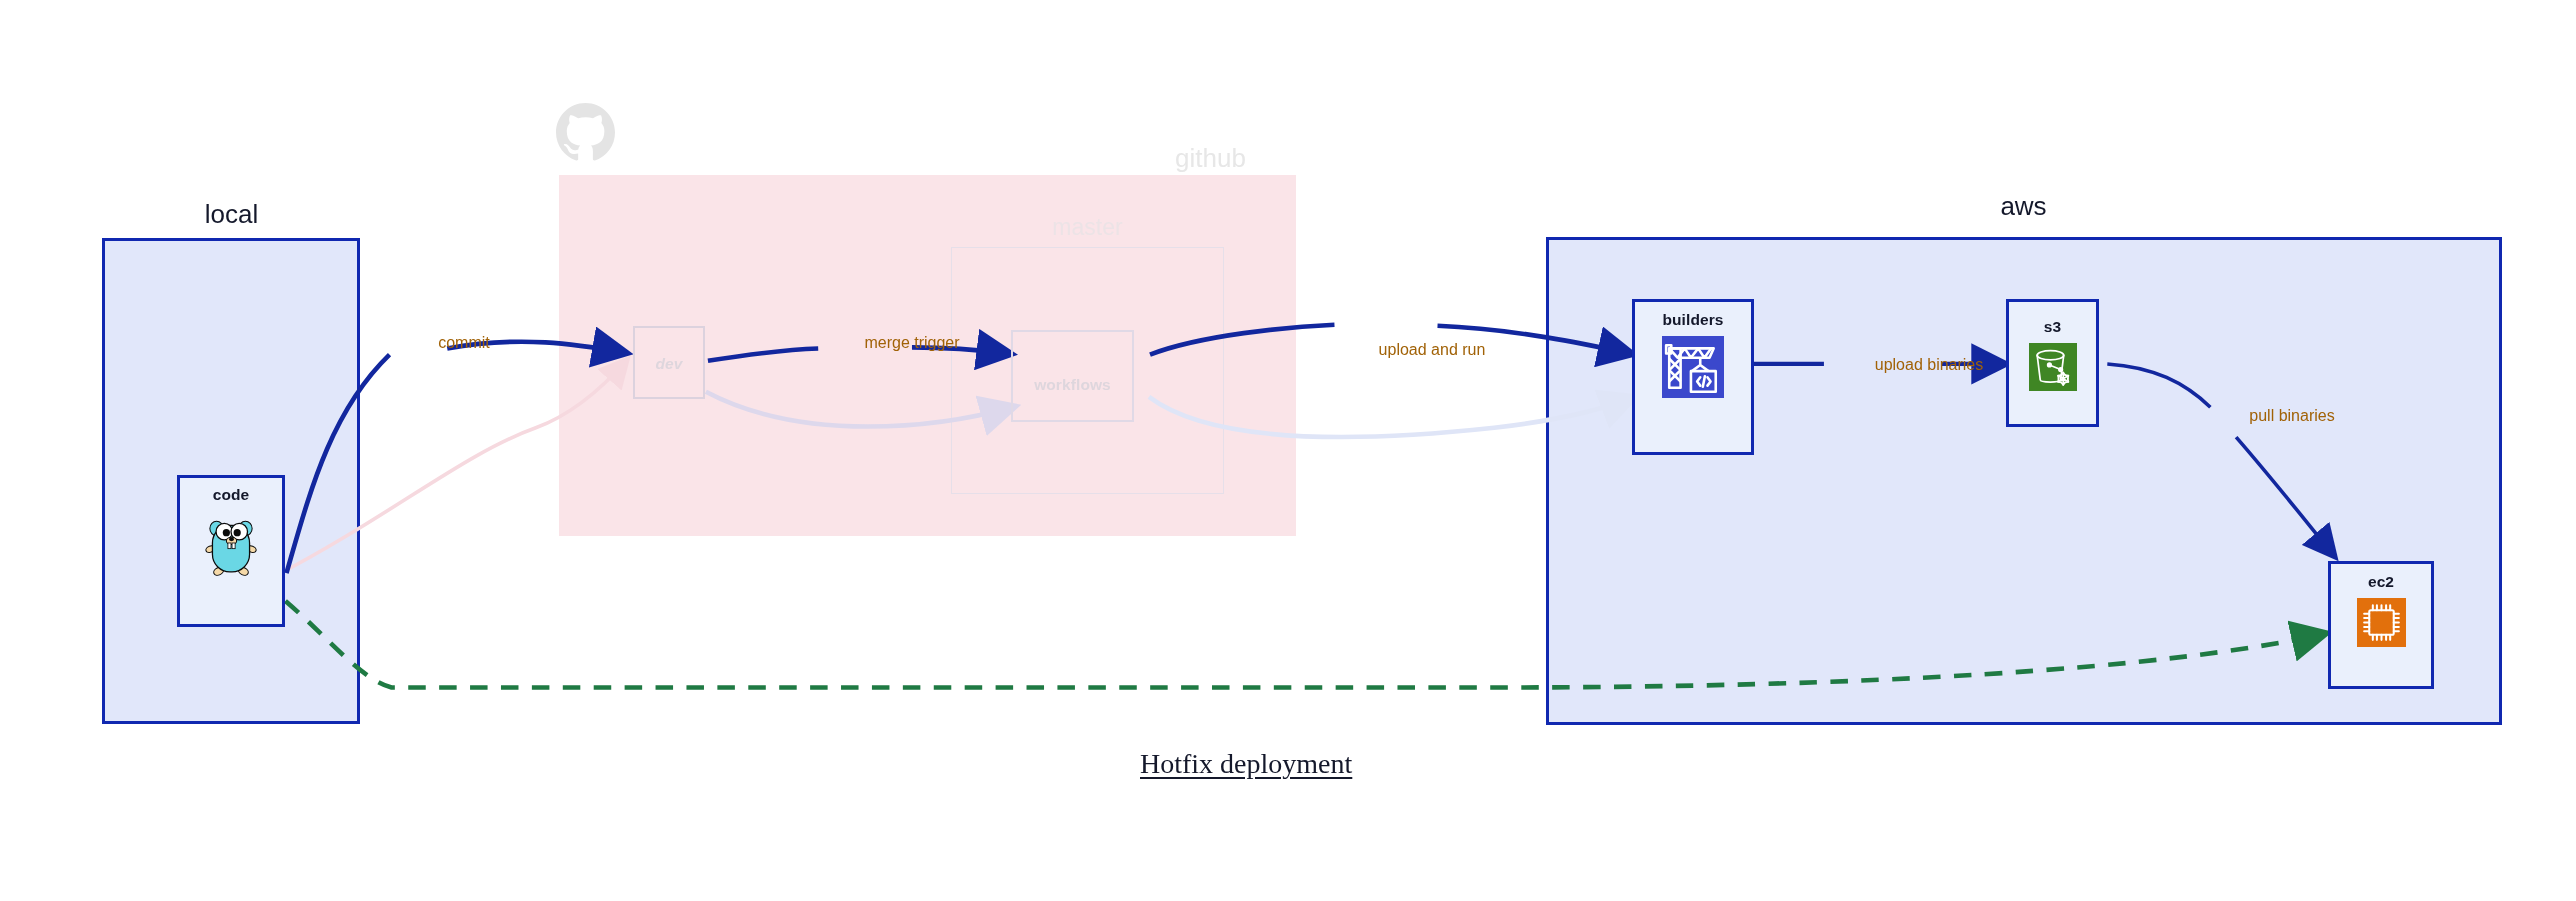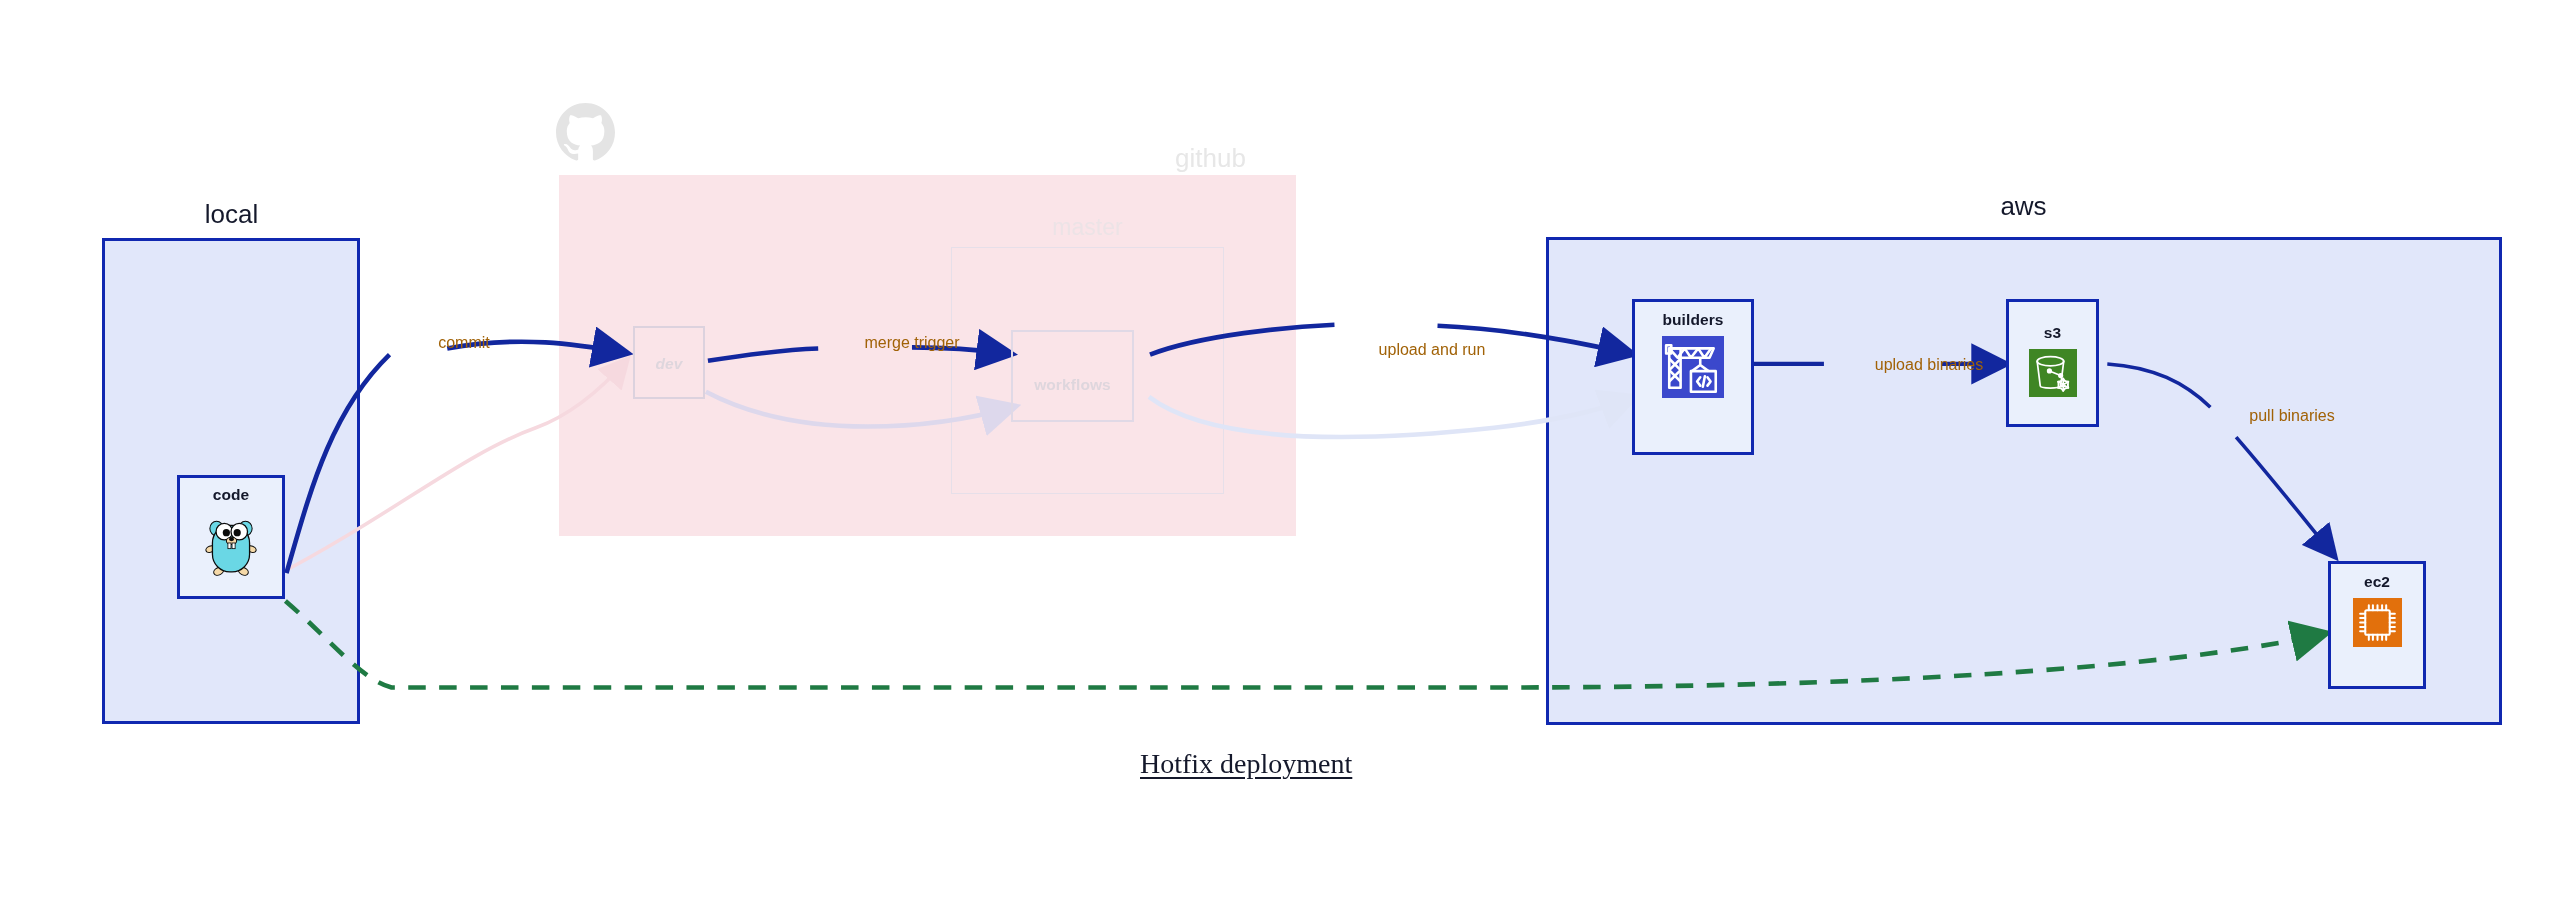--- a/index.html
+++ b/index.html
@@ -96,21 +96,21 @@
 
     <path d="M 554 1166 C 640 1240 700 1318 760 1334 L 2900 1334 C 3600 1334 4200 1300 4510 1230" fill="none" stroke="#1f7a43" stroke-width="9" stroke-dasharray="34 26" marker-end="url(#ah-green)"></path>
   </svg>
 
   <div class="edge-label" style="left:418px;top:343px;font-size:16px;">commit</div>
   <div class="edge-label" style="left:866px;top:343px;font-size:16px;">merge trigger</div>
   <div class="edge-label" style="left:1386px;top:350px;font-size:16px;">upload and run</div>
   <div class="edge-label" style="left:1883px;top:365px;font-size:16px;">upload binaries</div>
   <div class="edge-label" style="left:2246px;top:416px;font-size:16px;">pull binaries</div>
 
-  <div class="node" style="left:177px;top:475px;width:108px;height:124px;background:#eaf0fc;border:3.1px solid #1028b0;">
+  <div class="node" style="left:177px;top:475px;width:108px;height:152px;background:#eaf0fc;border:3.1px solid #1028b0;">
     <div class="node-label" style="font-size:15.5px;color:#14182b;margin-top:8.2px;">code</div>
     <div class="node-icon" style="margin-top:7.2px;">
       <svg width="56" height="66" viewBox="0 0 108 128">
 
         <ellipse cx="26" cy="34" rx="13" ry="14" fill="#6ad7e5" stroke="#0b0b0b" stroke-width="2"></ellipse>
         <ellipse cx="82" cy="34" rx="13" ry="14" fill="#6ad7e5" stroke="#0b0b0b" stroke-width="2"></ellipse>
 
         <ellipse cx="14" cy="74" rx="9" ry="6" fill="#f5d9a8" stroke="#0b0b0b" stroke-width="2" transform="rotate(-20 14 74)"></ellipse>
         <ellipse cx="94" cy="74" rx="9" ry="6" fill="#f5d9a8" stroke="#0b0b0b" stroke-width="2" transform="rotate(20 94 74)"></ellipse>
 
@@ -162,41 +162,41 @@
         <g fill="none" stroke="#ffffff" stroke-width="5" stroke-linecap="round" stroke-linejoin="round">
           <path d="M74 80 L68 88 L74 96"></path>
           <path d="M88 80 L94 88 L88 96"></path>
           <path d="M83 78 L79 98"></path>
         </g>
       </svg>
     </div>
   </div>
 
   <div class="node" style="left:2006px;top:299px;width:93px;height:128px;background:#eaf0fc;border:3.1px solid #1028b0;">
-    <div class="node-label" style="font-size:15.5px;color:#14182b;margin-top:22px;">s3</div>
+    <div class="node-label" style="font-size:15.5px;color:#14182b;margin-top:16px;">s3</div>
     <div class="node-icon" style="margin-top:7.2px;">
       <svg width="48" height="48" viewBox="0 0 94 94">
         <rect x="0" y="0" width="94" height="94" fill="#3f8624"></rect>
         <g fill="none" stroke="#ffffff" stroke-width="3.4" stroke-linecap="round" stroke-linejoin="round">
           <ellipse cx="42" cy="24" rx="26" ry="9"></ellipse>
           <path d="M16 24 L22 72 C22 78 62 78 62 72 L68 24"></path>
           <path d="M40 43 L62 52"></path>
           <circle cx="40" cy="43" r="3.4" fill="#ffffff"></circle>
           <circle cx="62" cy="52" r="3.4" fill="#ffffff"></circle>
 
           <path d="M67 58 L67 82 M57 64 L77 76 M77 64 L57 76"></path>
           <path d="M67 58 L63 63 M67 58 L71 63 M67 82 L63 77 M67 82 L71 77"></path>
           <path d="M57 64 L58 70 M57 64 L63 63 M77 76 L76 70 M77 76 L71 77"></path>
           <path d="M77 64 L76 70 M77 64 L71 63 M57 76 L58 70 M57 76 L63 77"></path>
         </g>
       </svg>
     </div>
   </div>
 
-  <div class="node" style="left:2328px;top:561px;width:98px;height:128px;background:#eaf0fc;border:3.1px solid #1028b0;">
+  <div class="node" style="left:2328px;top:561px;width:106px;height:128px;background:#eaf0fc;border:3.1px solid #1028b0;">
     <div class="node-label" style="font-size:15.5px;color:#14182b;margin-top:9.3px;">ec2</div>
     <div class="node-icon" style="margin-top:7.2px;">
       <svg width="49" height="49" viewBox="0 0 96 96">
         <rect x="0" y="0" width="96" height="96" fill="#e2700c"></rect>
         <g fill="none" stroke="#ffffff" stroke-width="4" stroke-linecap="round">
           <rect x="24" y="24" width="48" height="48" rx="3"></rect>
           <path d="M31 24 L31 14 M39 24 L39 14 M48 24 L48 14 M57 24 L57 14 M65 24 L65 14"></path>
           <path d="M31 72 L31 82 M39 72 L39 82 M48 72 L48 82 M57 72 L57 82 M65 72 L65 82"></path>
           <path d="M24 31 L14 31 M24 39 L14 39 M24 48 L14 48 M24 57 L14 57 M24 65 L14 65"></path>
           <path d="M72 31 L82 31 M72 39 L82 39 M72 48 L82 48 M72 57 L82 57 M72 65 L82 65"></path>

